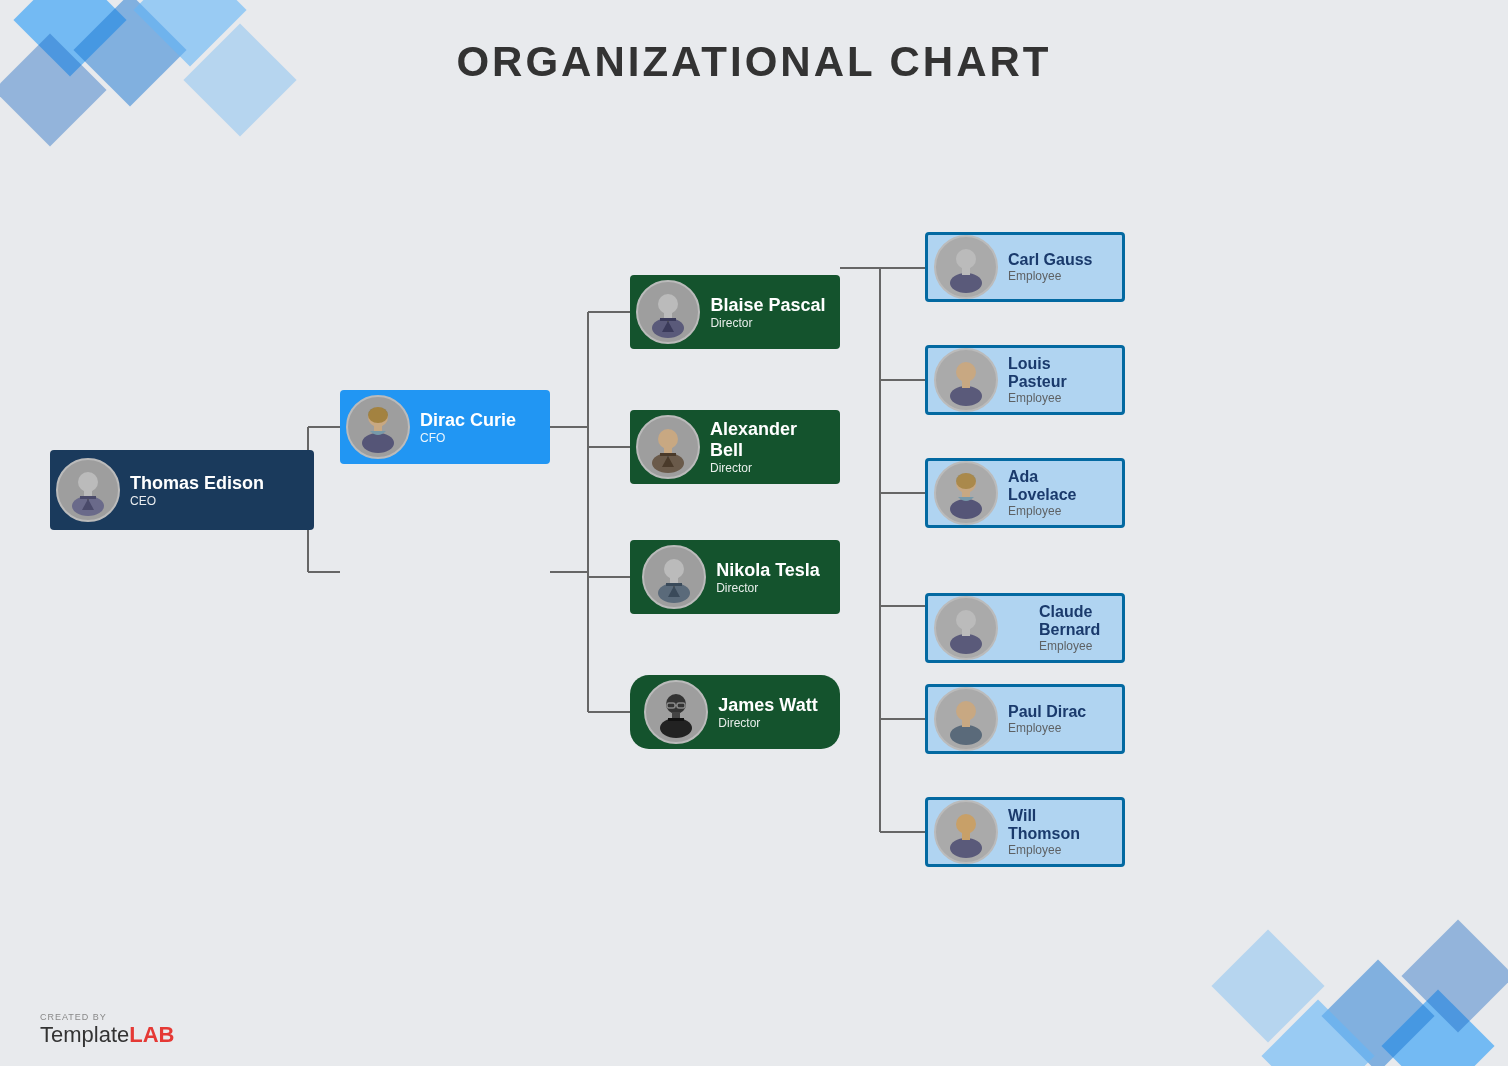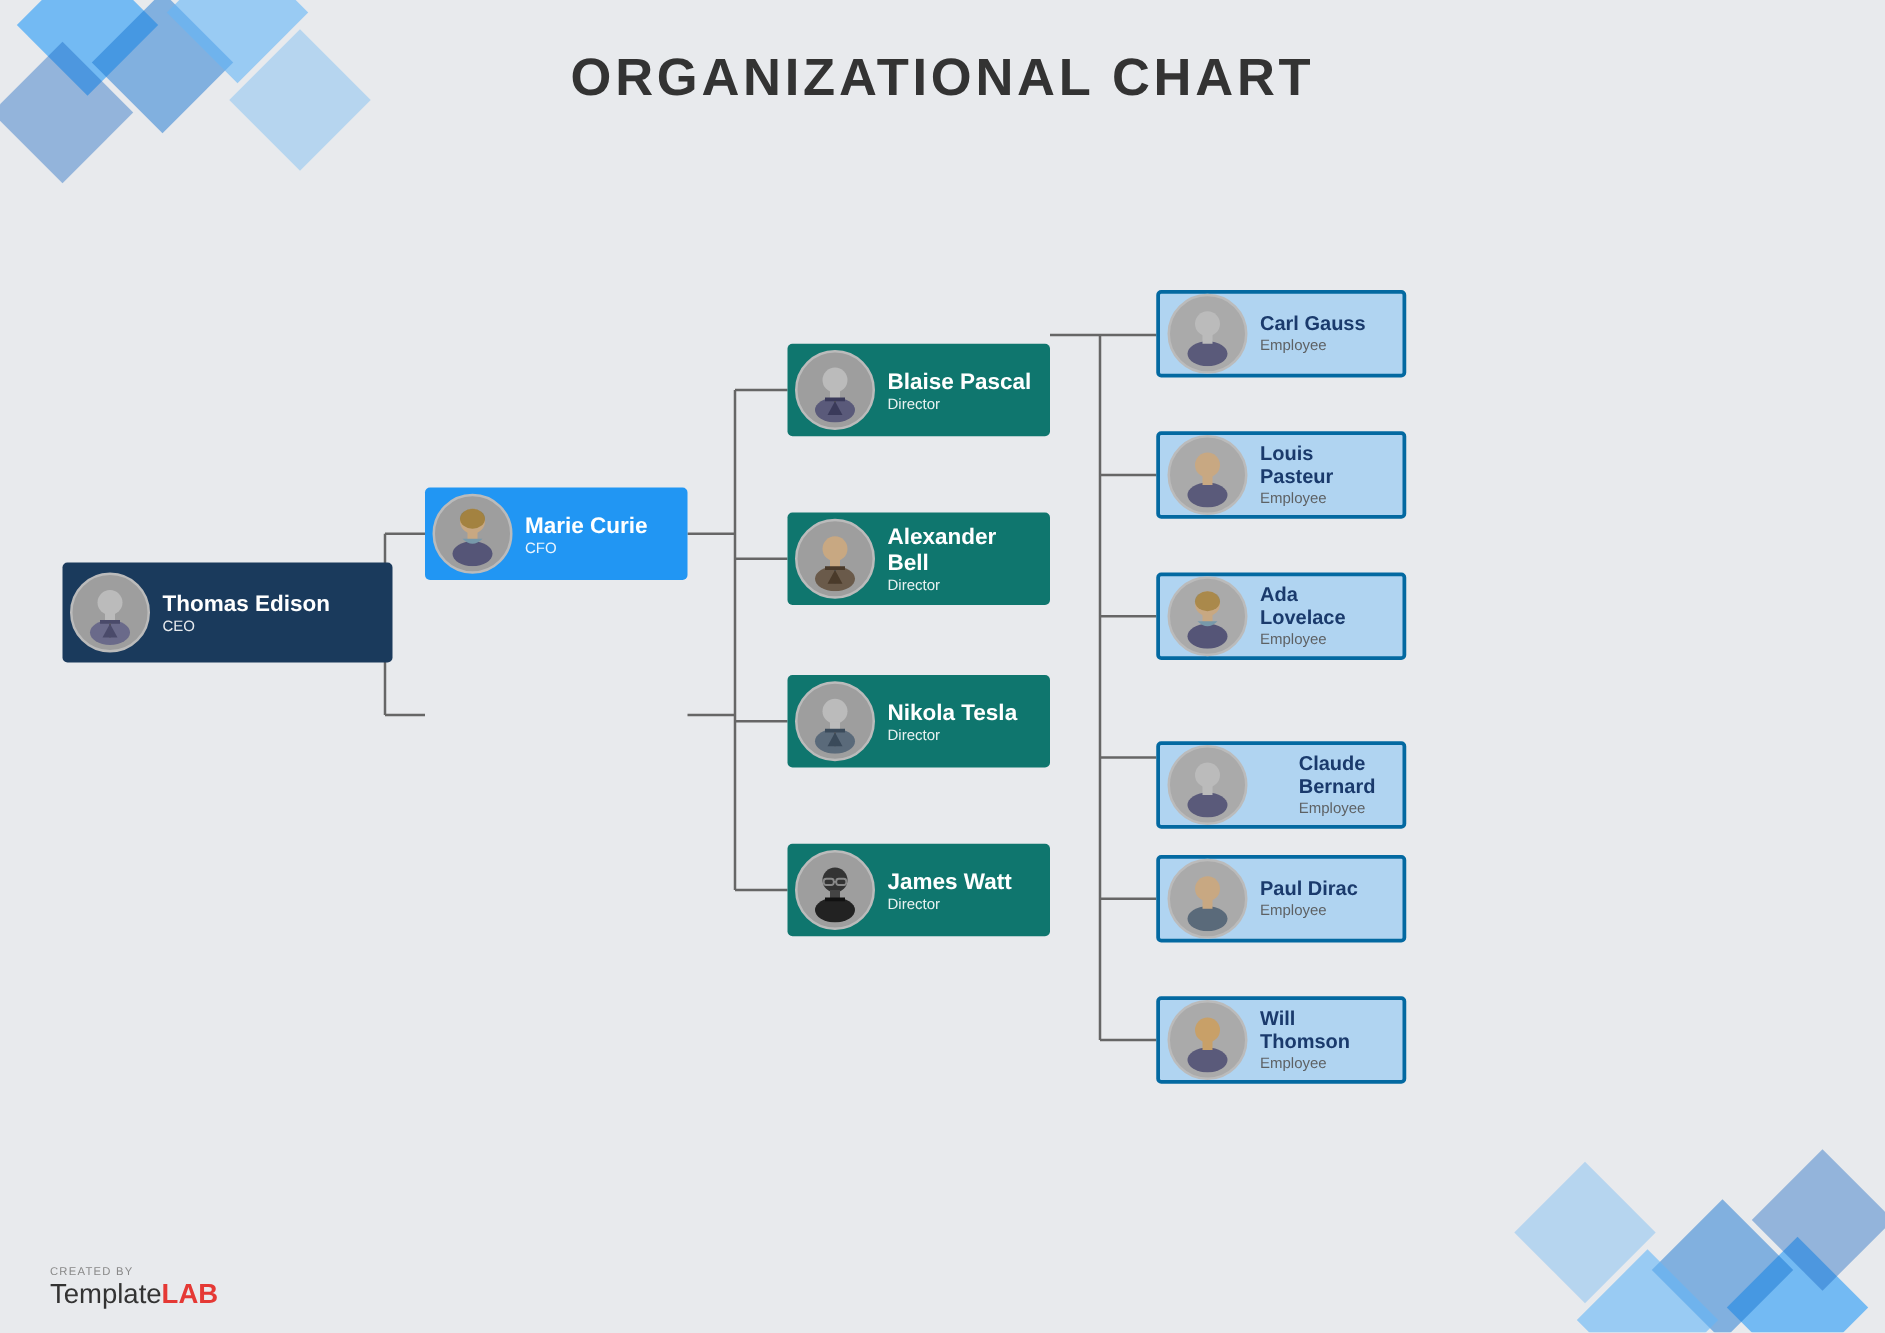--- a/index.html
+++ b/index.html
@@ -112,23 +112,24 @@
       background: #1a3a5c;
       width: 264px;
       height: 80px;
     }
     .node-mgr {
       background: #2196F3;
       width: 210px;
       height: 74px;
     }
     .node-dir {
-      background: #0f766e;
+      background: #14532d;
       width: 210px;
       height: 74px;
+      justify-content: center;
     }
     .node-emp {
       background: #b0d4f1;
       width: 200px;
       height: 70px;
       border: 3px solid #0369a1;
     }
     .node-emp .node-name { color: #333; font-size: 16px; }
     .node-emp .node-title { color: #666; font-size: 12px; }
 
@@ -146,21 +147,21 @@
     #node-ceo { position: absolute; left: 20px; top: 330px; }
 
     
     #node-cfo { position: absolute; left: 310px; top: 270px; }
     #node-coo { position: absolute; left: 310px; top: 415px; }
 
     
     #node-pascal { position: absolute; left: 600px; top: 155px; }
     #node-bell   { position: absolute; left: 600px; top: 290px; }
     #node-tesla  { position: absolute; left: 600px; top: 420px; }
-    #node-watt   { position: absolute; left: 600px; top: 555px; }
+    #node-watt   { position: absolute; left: 600px; top: 555px; border-radius: 19px; }
 
     
     #node-gauss    { position: absolute; left: 895px; top: 112px; }
     #node-pasteur  { position: absolute; left: 895px; top: 225px; }
     #node-lovelace { position: absolute; left: 895px; top: 338px; }
     #node-bernard  { position: absolute; left: 895px; top: 451px; }
     #node-dirac    { position: absolute; left: 895px; top: 564px; }
     #node-thomson  { position: absolute; left: 895px; top: 677px; }
 
     
@@ -273,21 +274,21 @@
     <div class="avatar">
       <svg viewBox="0 0 52 52" xmlns="http://www.w3.org/2000/svg">
         <circle cx="26" cy="16" r="10" fill="#c8a882"></circle>
         <ellipse cx="26" cy="42" rx="16" ry="10" fill="#555577"></ellipse>
         <rect x="22" y="24" width="8" height="8" fill="#c8a882"></rect>
         <path d="M18,30 Q26,38 34,30" fill="#7799aa" stroke="none"></path>
         <ellipse cx="26" cy="14" rx="10" ry="8" fill="#8B6914" opacity="0.6"></ellipse>
       </svg>
     </div>
     <div class="node-text">
-      <div class="node-name">Marie Curie</div>
+      <div class="node-name">Dirac Curie</div>
       <div class="node-title">CFO</div>
     </div>
   </div>
 
 
   <div id="node-pascal" class="node-box node-dir">
     <div class="avatar">
       <svg viewBox="0 0 52 52" xmlns="http://www.w3.org/2000/svg">
         <circle cx="26" cy="18" r="10" fill="#bbb"></circle>
         <ellipse cx="26" cy="42" rx="16" ry="10" fill="#5a5a7a"></ellipse>

